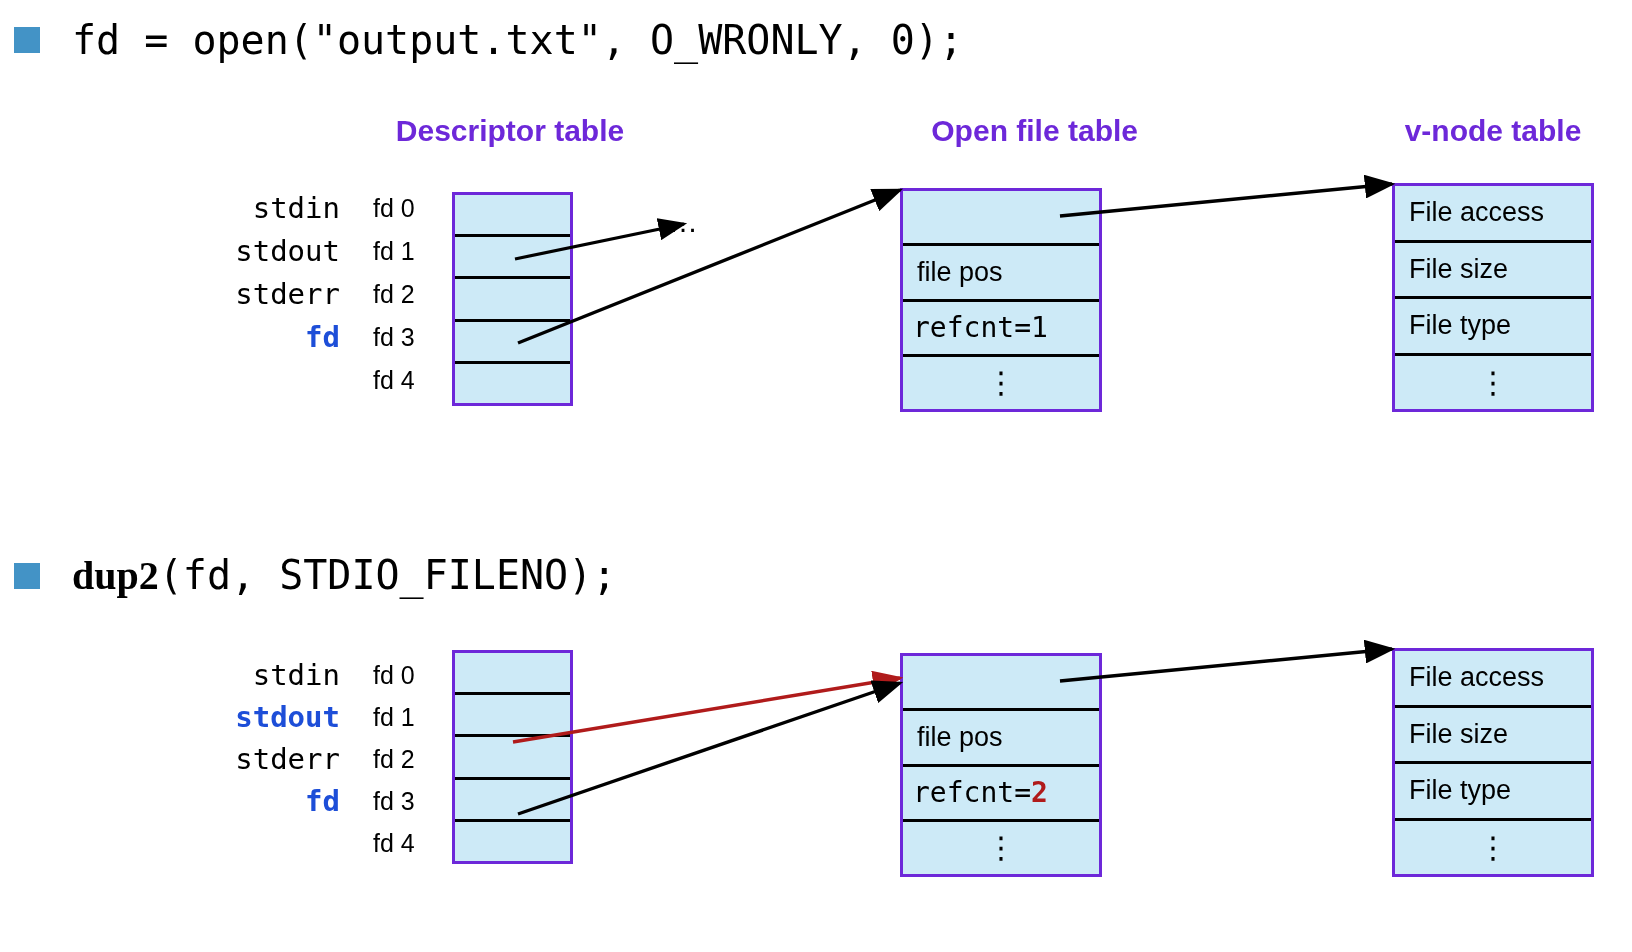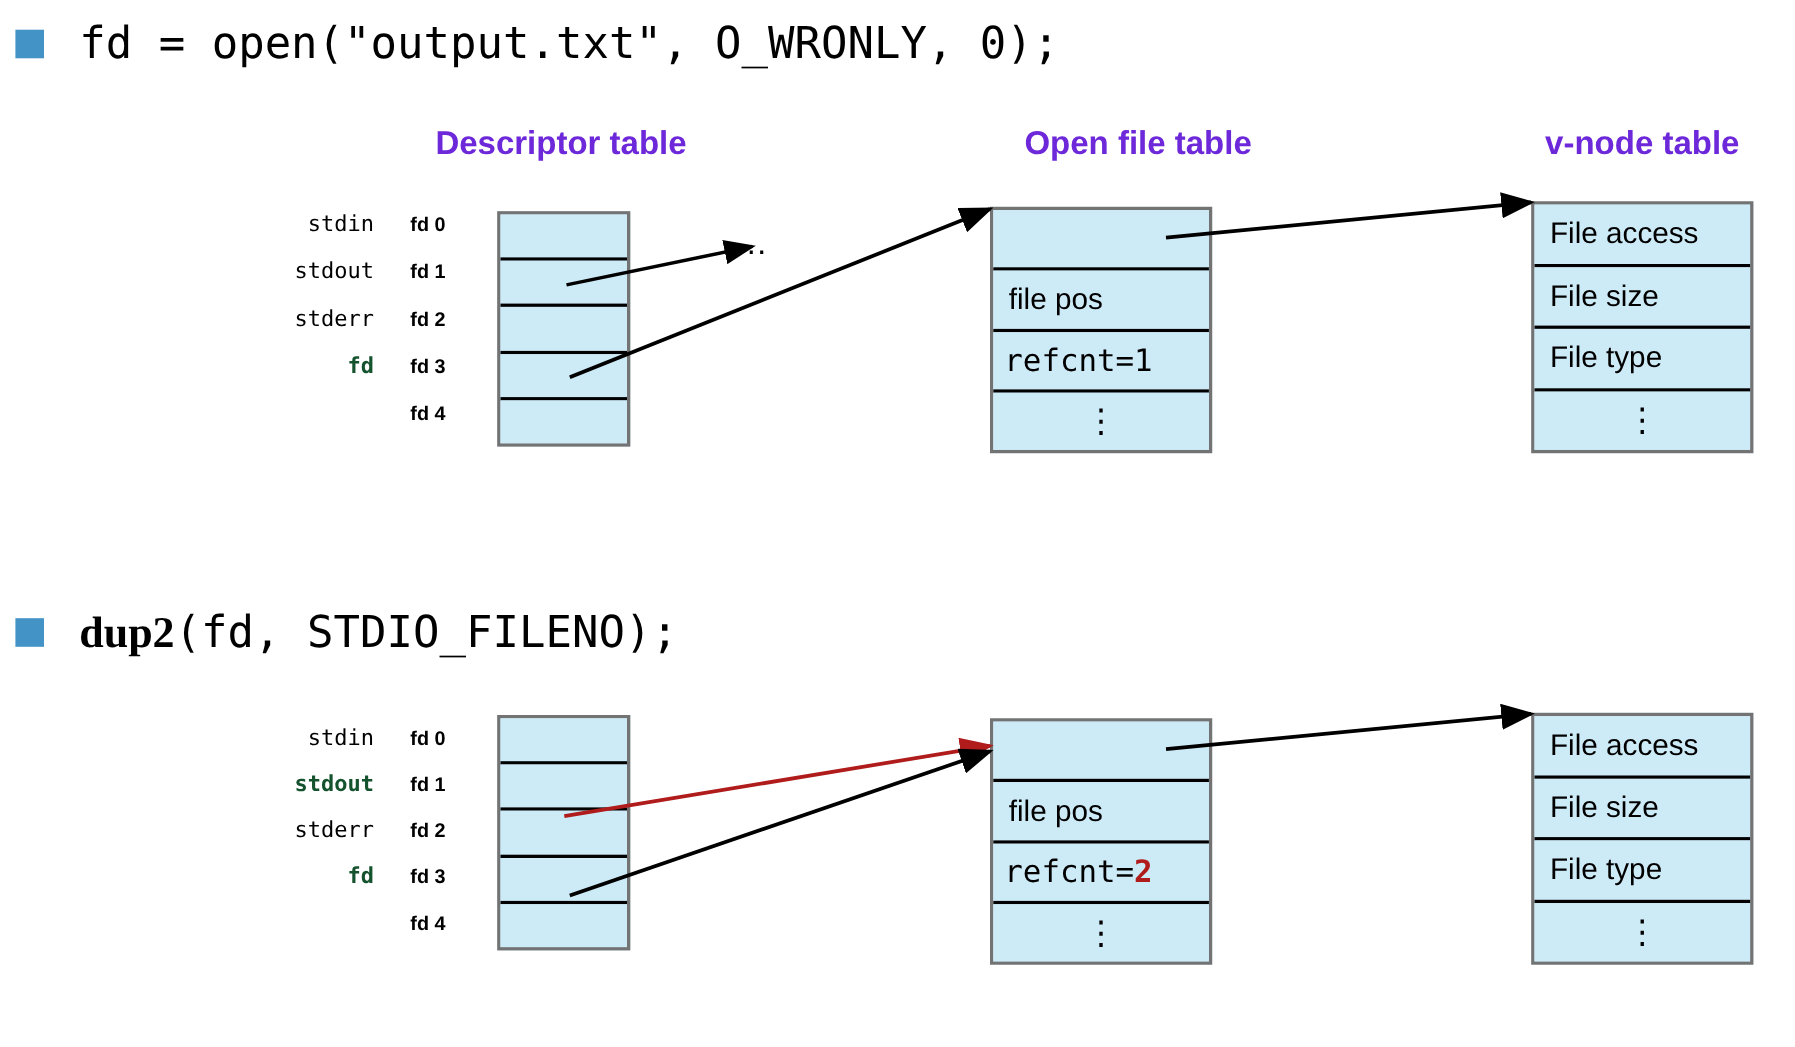--- a/index.html
+++ b/index.html
@@ -52,21 +52,21 @@
     font-size: 30px;
     font-weight: bold;
     color: #6d28d9;
     white-space: nowrap;
     text-align: center;
   }
 
   
   .boxtable {
     position: absolute;
-    border: 3px solid #737373;
+    border: 3px solid #6d28d9;
     box-sizing: border-box;
     background: #CDEAF7;
     display: flex;
     flex-direction: column;
   }
   .boxtable .cell {
     box-sizing: border-box;
     border-bottom: 3px solid #000000;
     background: #CDEAF7;
     display: flex;
@@ -91,34 +91,33 @@
     font-size: 30px;
     font-family: "Liberation Sans", sans-serif;
   }
   .cell-blank { }
   .red-b { color: #B01B1B; font-weight: bold; }
 
   
   .fd-name {
     position: absolute;
     font-family: "DejaVu Sans Mono", "Liberation Mono", monospace;
-    font-size: 20px;
+    font-size: 29px;
     text-align: right;
     white-space: nowrap;
   }
   .fd-name.hl {
-    color: #14532d;
+    color: #1d4ed8;
     font-weight: bold;
   }
   .fd-num {
     position: absolute;
     font-family: "Liberation Sans", sans-serif;
-    font-size: 18px;
+    font-size: 25px;
     white-space: nowrap;
-    font-weight: bold;
   }
 
   .ellipsis-dots {
     position: absolute;
     font-family: "Liberation Sans", sans-serif;
     font-size: 30px;
     color: #000000;
     letter-spacing: 1px;
   }
 

